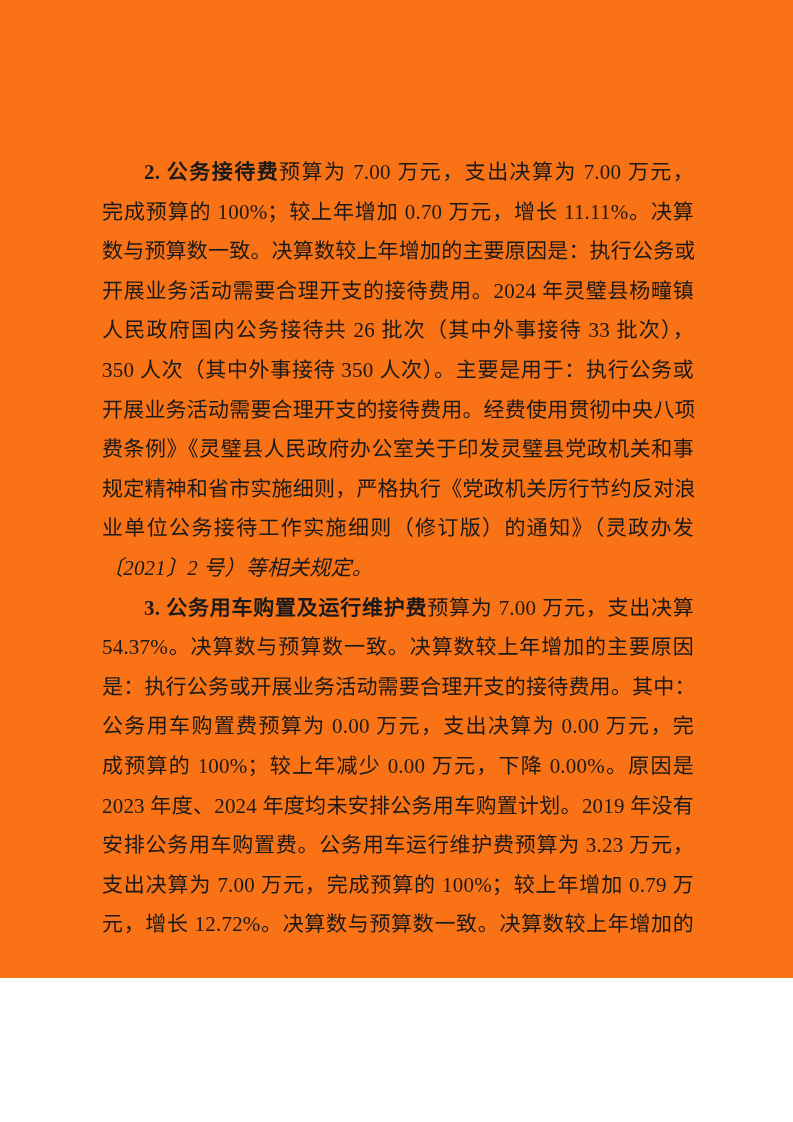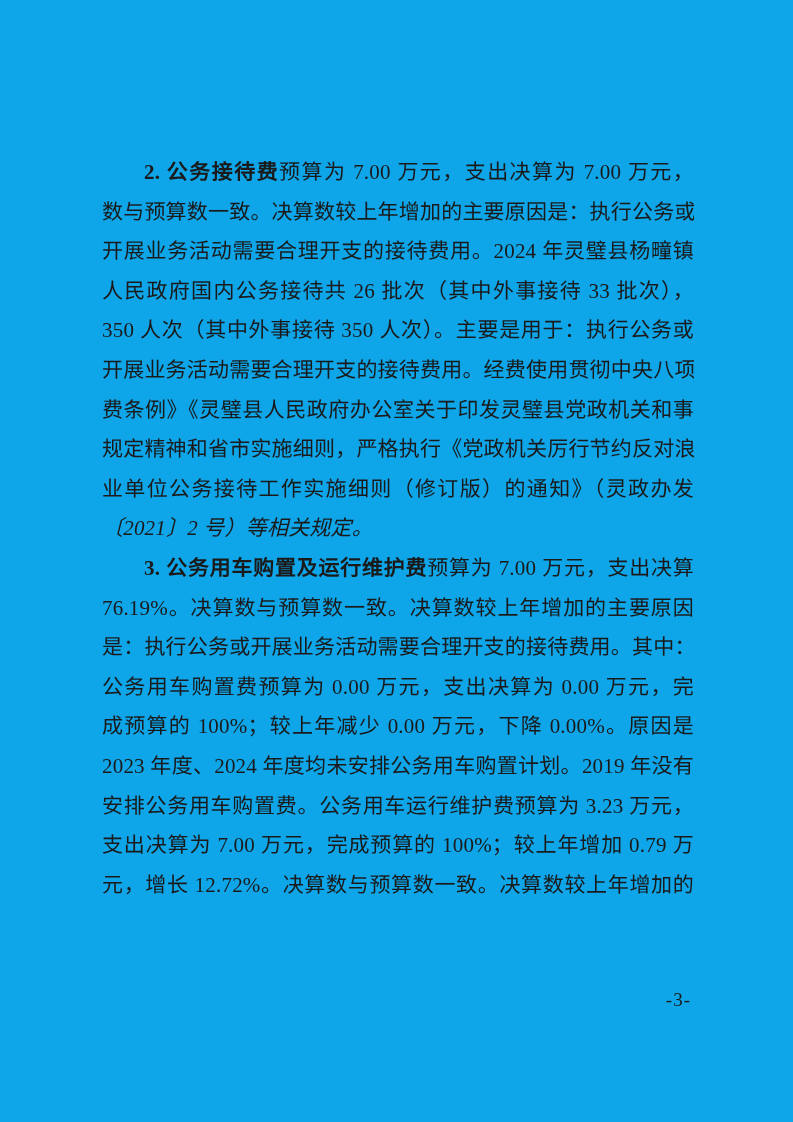--- a/index.html
+++ b/index.html
@@ -3,22 +3,22 @@
 <meta charset="utf-8">
 <style>
   html, body {
     margin: 0;
     padding: 0;
     background: #ffffff;
   }
   .page {
     position: relative;
     width: 793px;
-    height: 1122px;
-    background: #0ea5e9;
+    height: 978px;
+    background: #f97316;
     overflow: hidden;
     font-family: "Liberation Serif", "DejaVu Serif", serif;
     color: #1a1a1a;
   }
   .text-block {
     position: absolute;
     left: 102px;
     top: 153px;
     width: 592px;
     font-size: 21px;
@@ -51,31 +51,32 @@
     letter-spacing: 1px;
     color: #1a1a1a;
   }
 </style>
 </head>
 <body>
 
 <div class="page">
   <div class="text-block" id="doc-body">
       <div class="line indent"><span class="run bold">2. 公务接待费</span><span class="run">预算为 7.00 万元，支出决算为 7.00 万元，</span></div>
+      <div class="line"><span class="run">完成预算的 100%；较上年增加 0.70 万元，增长 11.11%。决算</span></div>
       <div class="line"><span class="run">数与预算数一致。决算数较上年增加的主要原因是：执行公务或</span></div>
       <div class="line"><span class="run">开展业务活动需要合理开支的接待费用。2024 年灵璧县杨疃镇</span></div>
       <div class="line"><span class="run">人民政府国内公务接待共 26 批次（其中外事接待 33 批次），</span></div>
       <div class="line"><span class="run">350 人次（其中外事接待 350 人次）。主要是用于：执行公务或</span></div>
       <div class="line"><span class="run">开展业务活动需要合理开支的接待费用。经费使用贯彻中央八项</span></div>
       <div class="line"><span class="run">费条例》《灵璧县人民政府办公室关于印发灵璧县党政机关和事</span></div>
       <div class="line"><span class="run">规定精神和省市实施细则，严格执行《党政机关厉行节约反对浪</span></div>
       <div class="line"><span class="run">业单位公务接待工作实施细则（修订版）的通知》（灵政办发</span></div>
       <div class="line last"><span class="run">〔2021〕2 号）等相关规定。</span></div>
       <div class="line indent"><span class="run bold">3. 公务用车购置及运行维护费</span><span class="run">预算为 7.00 万元，支出决算</span></div>
-      <div class="line"><span class="run">76.19%。决算数与预算数一致。决算数较上年增加的主要原因</span></div>
+      <div class="line"><span class="run">54.37%。决算数与预算数一致。决算数较上年增加的主要原因</span></div>
       <div class="line"><span class="run">是：执行公务或开展业务活动需要合理开支的接待费用。其中：</span></div>
       <div class="line"><span class="run">公务用车购置费预算为 0.00 万元，支出决算为 0.00 万元，完</span></div>
       <div class="line"><span class="run">成预算的 100%；较上年减少 0.00 万元，下降 0.00%。原因是</span></div>
       <div class="line"><span class="run">2023 年度、2024 年度均未安排公务用车购置计划。2019 年没有</span></div>
       <div class="line"><span class="run">安排公务用车购置费。公务用车运行维护费预算为 3.23 万元，</span></div>
       <div class="line"><span class="run">支出决算为 7.00 万元，完成预算的 100%；较上年增加 0.79 万</span></div>
       <div class="line"><span class="run">元，增长 12.72%。决算数与预算数一致。决算数较上年增加的</span></div>
     </div>
   <div class="page-number">-3-</div>
 </div>

